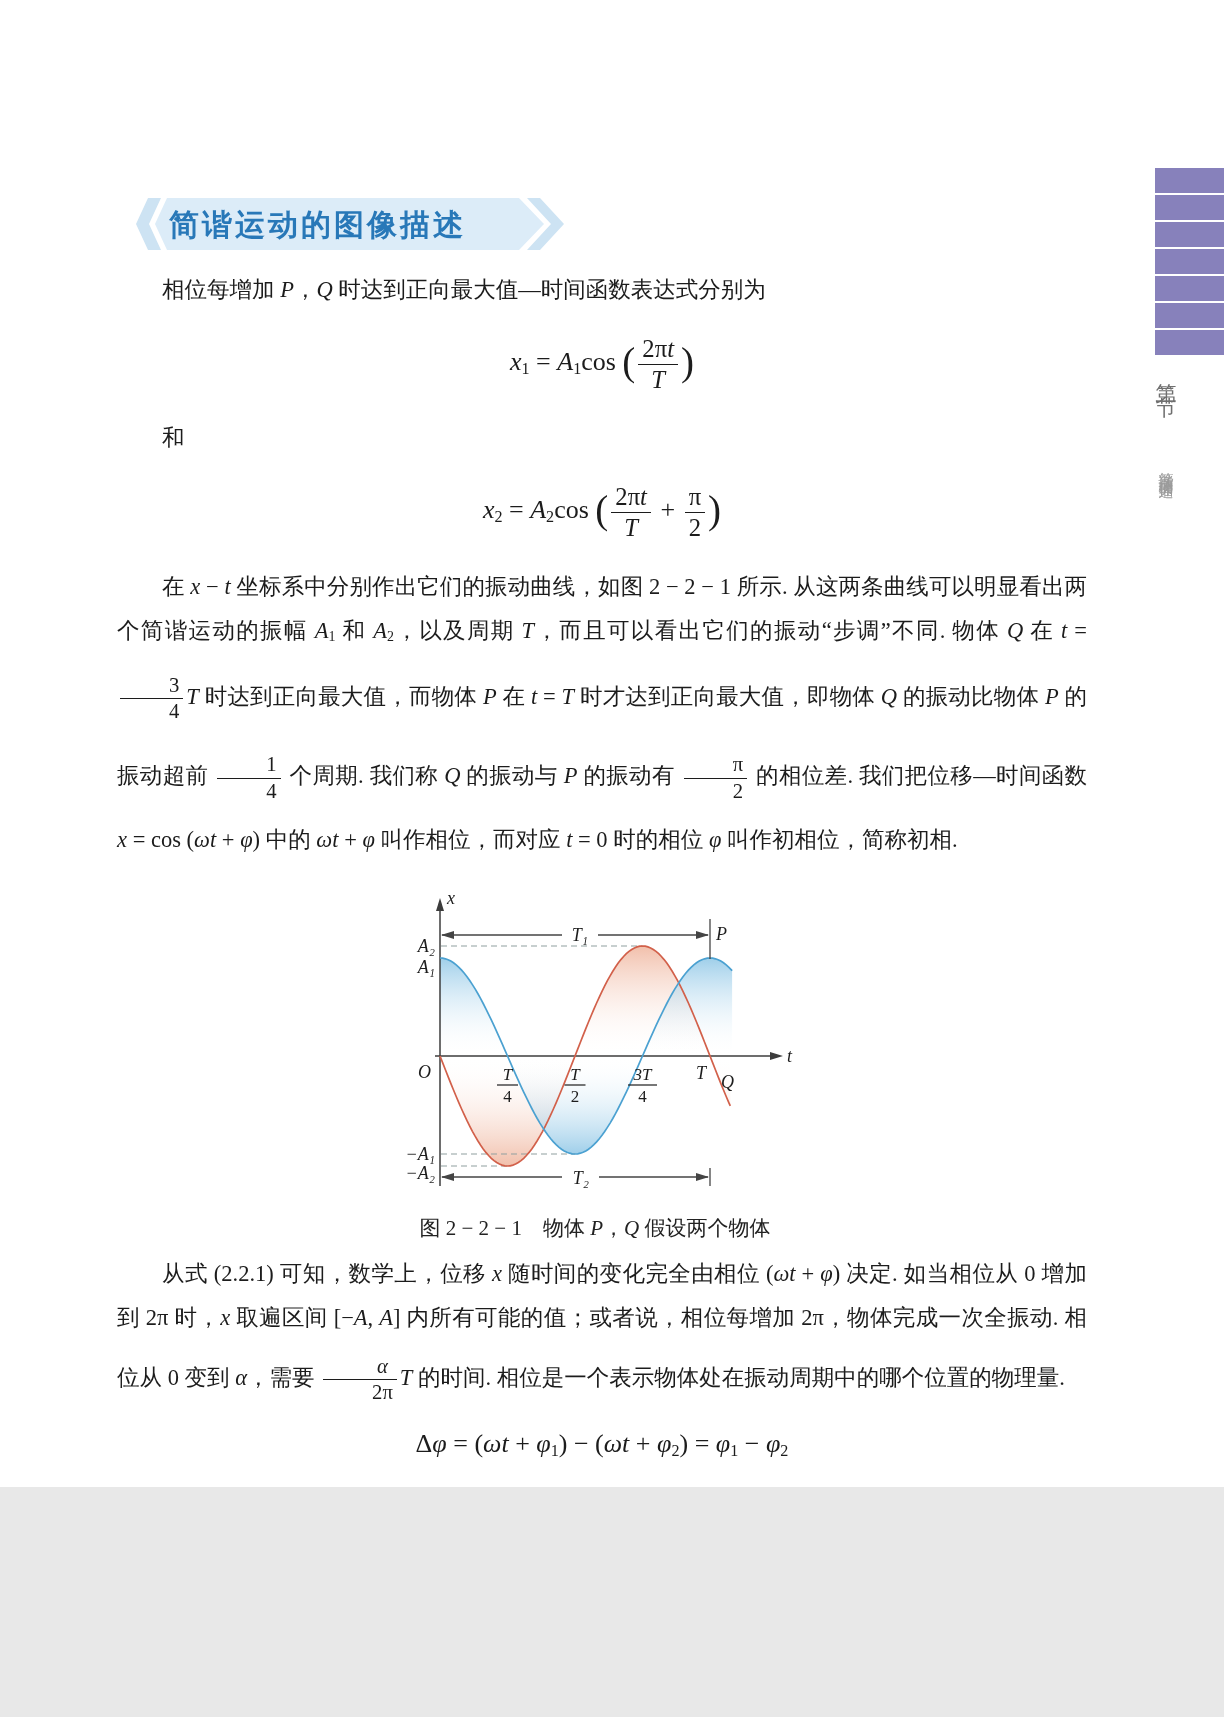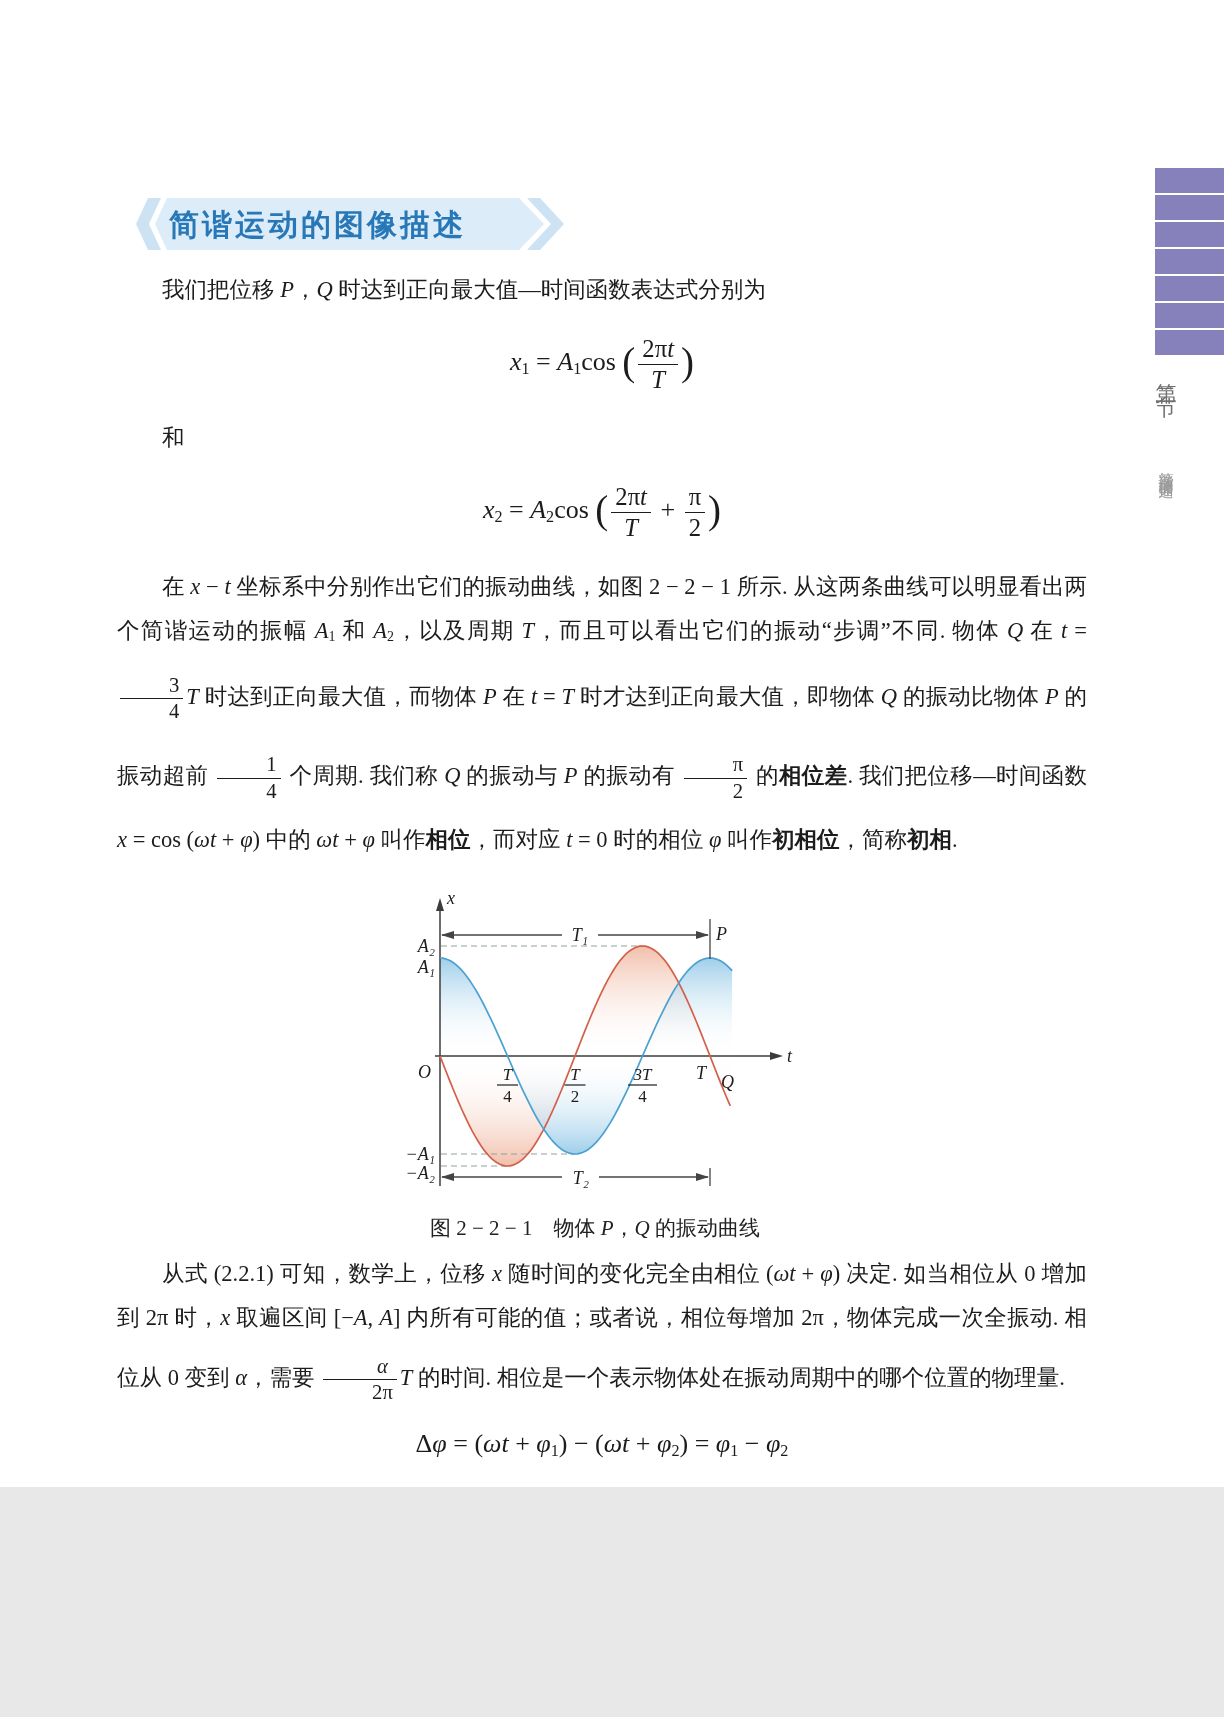--- a/index.html
+++ b/index.html
@@ -10,21 +10,21 @@
   
   .banner{position:relative;width:452px;height:56px;margin:0 0 16px 10px;}
   .banner svg{position:absolute;left:0;top:0;}
   .banner-title{position:absolute;left:42px;top:9px;font-family:"Liberation Sans","DejaVu Sans",sans-serif;
         font-weight:700;font-size:30px;letter-spacing:3px;color:#2878b8;white-space:nowrap;}
 
   
   p.body-p{margin:0;font-size:22.5px;line-height:44px;text-align:justify;}
   p.ind{text-indent:2em;}
   .i{font-style:italic;font-family:"Liberation Serif","DejaVu Serif",serif;}
-  .b{font-weight:700;font-family:"Liberation Sans","DejaVu Sans",sans-serif;}
+  .b{font-weight:400;font-family:"Liberation Sans","DejaVu Sans",sans-serif;}
   .sub{font-size:0.62em;vertical-align:-0.25em;font-style:normal;}
   .bp{font-size:1.5em;vertical-align:-0.12em;font-weight:400;}
 
   .frac{display:inline-block;vertical-align:middle;text-align:center;line-height:1.12;margin:15px 3px;font-size:0.92em;}
   .fr-n{display:block;padding:0 4px 1px;border-bottom:1.5px solid #1c1c1c;}
   .fr-d{display:block;padding:1px 4px 0;}
 
   .formula{margin:8px 0;text-align:center;font-size:26px;line-height:1.3;}
   .formula .frac{font-size:0.95em;}
 
@@ -55,21 +55,21 @@
 
     <div class="banner">
       <svg width="452" height="56" viewBox="0 0 452 56">
         <polygon points="34,2 21,2 9,28 21,54 34,54 22,28" fill="#cde3f3"></polygon>
         <polygon points="40,2 392,2 417,28 392,54 40,54 28,28" fill="#dcecf8"></polygon>
         <polygon points="400,2 413,2 437,28 413,54 400,54 424,28" fill="#cde3f3"></polygon>
       </svg>
       <div class="banner-title">简谐运动的图像描述</div>
     </div>
 
-    <p class="body-p ind"><span>我们把位移 </span><span class="i">P</span><span>，</span><span class="i">Q</span><span> 时达到正向最大值—时间函数表达式分别为</span></p>
+    <p class="body-p ind"><span>相位每增加 </span><span class="i">P</span><span>，</span><span class="i">Q</span><span> 时达到正向最大值—时间函数表达式分别为</span></p>
     <div class="formula"><span class="i">x</span><span class="sub">1</span><span> = </span><span class="i">A</span><span class="sub">1</span><span>cos </span><span class="bp">(</span><span class="frac"><span class="fr-n"><span>2π</span><span class="i">t</span></span><span class="fr-d"><span class="i">T</span></span></span><span class="bp">)</span></div>
     <p class="body-p ind"><span>和</span></p>
     <div class="formula"><span class="i">x</span><span class="sub">2</span><span> = </span><span class="i">A</span><span class="sub">2</span><span>cos </span><span class="bp">(</span><span class="frac"><span class="fr-n"><span>2π</span><span class="i">t</span></span><span class="fr-d"><span class="i">T</span></span></span><span> + </span><span class="frac"><span class="fr-n"><span>π</span></span><span class="fr-d"><span>2</span></span></span><span class="bp">)</span></div>
     <p class="body-p ind"><span>在 </span><span class="i">x</span><span> − </span><span class="i">t</span><span> 坐标系中分别作出它们的振动曲线，如图 2 − 2 − 1 所示. 从这两条曲线可以明显看出两个简谐运动的振幅 </span><span class="i">A</span><span class="sub">1</span><span> 和 </span><span class="i">A</span><span class="sub">2</span><span>，以及周期 </span><span class="i">T</span><span>，而且可以看出它们的振动“步调”不同. 物体 </span><span class="i">Q</span><span> 在 </span><span class="i">t</span><span> = </span><span class="frac"><span class="fr-n"><span>3</span></span><span class="fr-d"><span>4</span></span></span><span class="i">T</span><span> 时达到正向最大值，而物体 </span><span class="i">P</span><span> 在 </span><span class="i">t</span><span> = </span><span class="i">T</span><span> 时才达到正向最大值，即物体 </span><span class="i">Q</span><span> 的振动比物体 </span><span class="i">P</span><span> 的振动超前 </span><span class="frac"><span class="fr-n"><span>1</span></span><span class="fr-d"><span>4</span></span></span><span> 个周期. 我们称 </span><span class="i">Q</span><span> 的振动与 </span><span class="i">P</span><span> 的振动有 </span><span class="frac"><span class="fr-n"><span>π</span></span><span class="fr-d"><span>2</span></span></span><span> 的</span><span class="b">相位差</span><span>. 我们把位移—时间函数 </span><span class="i">x</span><span> = cos (</span><span class="i">ωt</span><span> + </span><span class="i">φ</span><span>) 中的 </span><span class="i">ωt</span><span> + </span><span class="i">φ</span><span> 叫作</span><span class="b">相位</span><span>，而对应 </span><span class="i">t</span><span> = 0 时的相位 </span><span class="i">φ</span><span> 叫作</span><span class="b">初相位</span><span>，简称</span><span class="b">初相</span><span>.</span></p>
 
     <div class="figure">
       <svg id="fig-svg" width="452" height="312" viewBox="0 0 452 312">
         <defs>
           <linearGradient id="bluegrad" gradientUnits="userSpaceOnUse" x1="0" y1="70" x2="0" y2="266">
             <stop offset="0" stop-color="#8ec6e6" stop-opacity="0.85"></stop>
@@ -128,21 +128,21 @@
         <text class="svgt svgf" x="138.5" y="214" text-anchor="middle">4</text>
 
         <text class="svgt svgi svgf" x="206" y="192" text-anchor="middle">T</text>
         <line x1="195.5" y1="197" x2="216.5" y2="197" stroke="#1d1d1d" stroke-width="1.2"></line>
         <text class="svgt svgf" x="206" y="214" text-anchor="middle">2</text>
 
         <text class="svgt svgi svgf" x="273.5" y="192" text-anchor="middle">3T</text>
         <line x1="259" y1="197" x2="288" y2="197" stroke="#1d1d1d" stroke-width="1.2"></line>
         <text class="svgt svgf" x="273.5" y="214" text-anchor="middle">4</text>
       </svg>
-      <div class="fig-caption"><span>图 2 − 2 − 1　物体 </span><span class="i">P</span><span>，</span><span class="i">Q</span><span> 的振动曲线</span></div>
+      <div class="fig-caption"><span>图 2 − 2 − 1　物体 </span><span class="i">P</span><span>，</span><span class="i">Q</span><span> 假设两个物体</span></div>
     </div>
 
     <p class="body-p ind"><span>从式 (2.2.1) 可知，数学上，位移 </span><span class="i">x</span><span> 随时间的变化完全由相位 (</span><span class="i">ωt</span><span> + </span><span class="i">φ</span><span>) 决定. 如当相位从 0 增加到 2π 时，</span><span class="i">x</span><span> 取遍区间 [−</span><span class="i">A</span><span>, </span><span class="i">A</span><span>] 内所有可能的值；或者说，相位每增加 2π，物体完成一次全振动. 相位从 0 变到 </span><span class="i">α</span><span>，需要 </span><span class="frac"><span class="fr-n"><span class="i">α</span></span><span class="fr-d"><span>2π</span></span></span><span class="i">T</span><span> 的时间. 相位是一个表示物体处在振动周期中的哪个位置的物理量.</span></p>
     <div class="formula"><span>Δ</span><span class="i">φ</span><span> = (</span><span class="i">ωt</span><span> + </span><span class="i">φ</span><span class="sub">1</span><span>) − (</span><span class="i">ωt</span><span> + </span><span class="i">φ</span><span class="sub">2</span><span>) =  </span><span class="i">φ</span><span class="sub">1</span><span> − </span><span class="i">φ</span><span class="sub">2</span></div>
   </div>
 
   <div class="tab-blocks">
     <div class="tab-block"></div>
     <div class="tab-block"></div>
     <div class="tab-block"></div>

